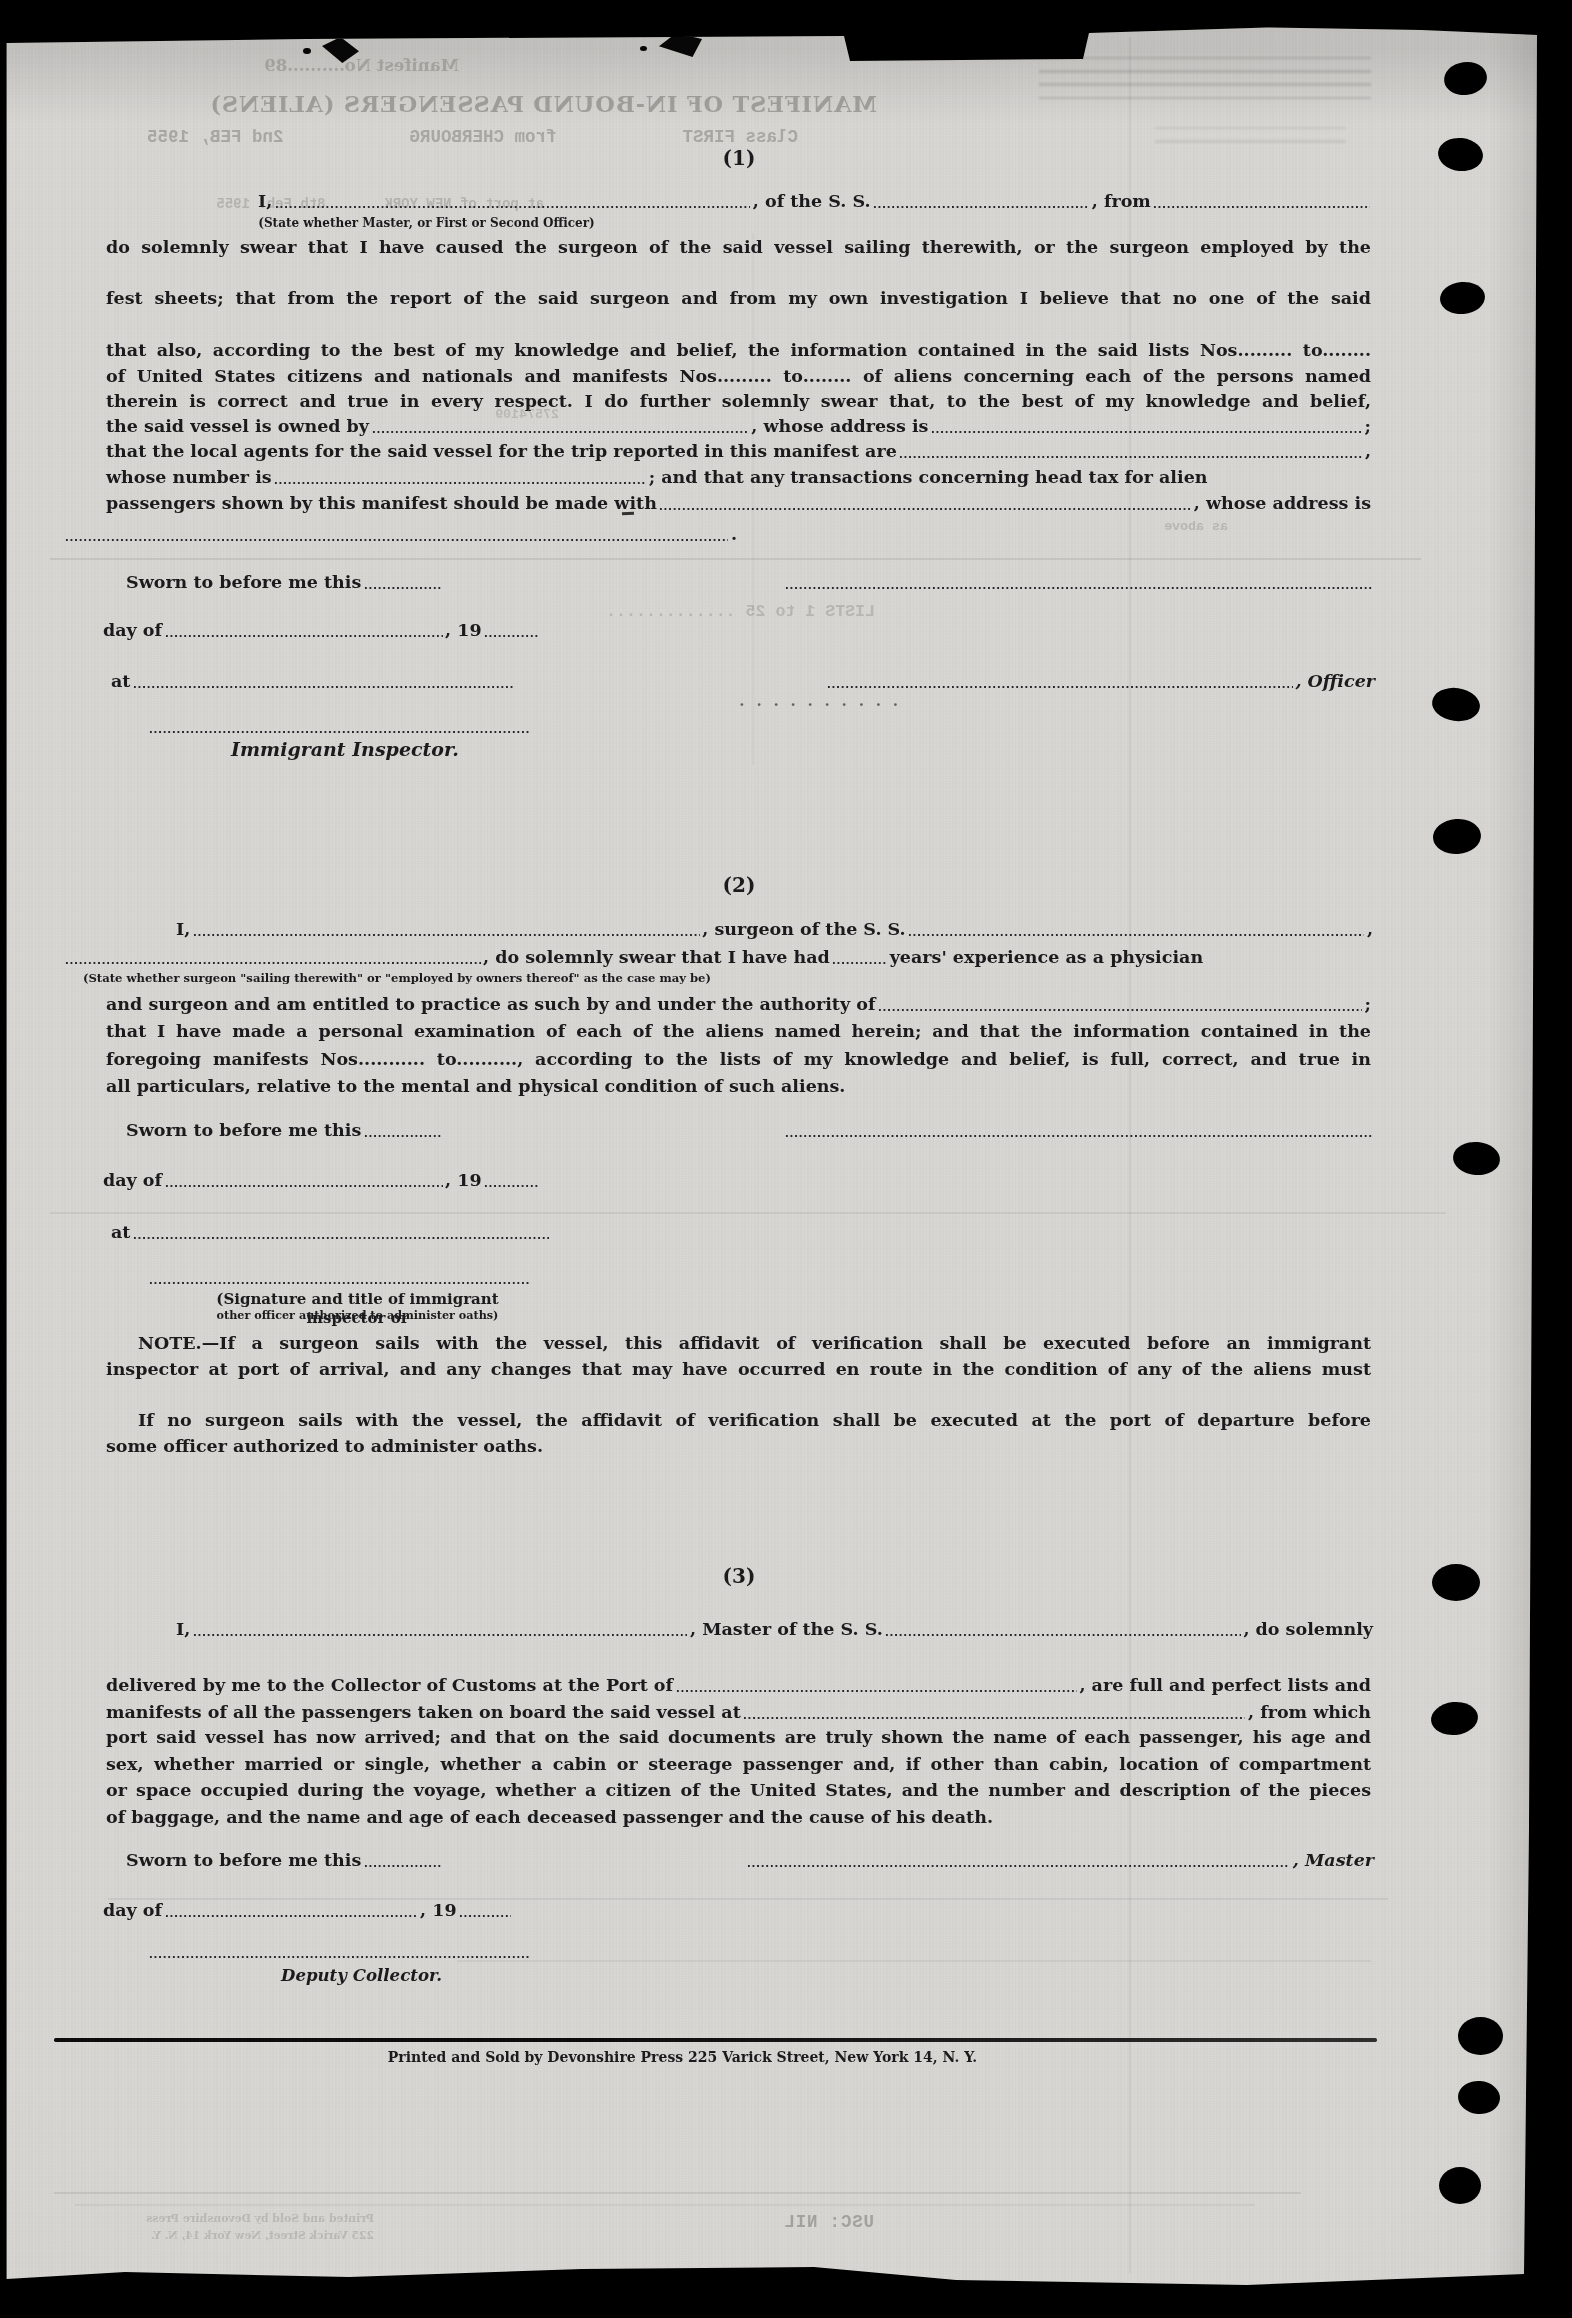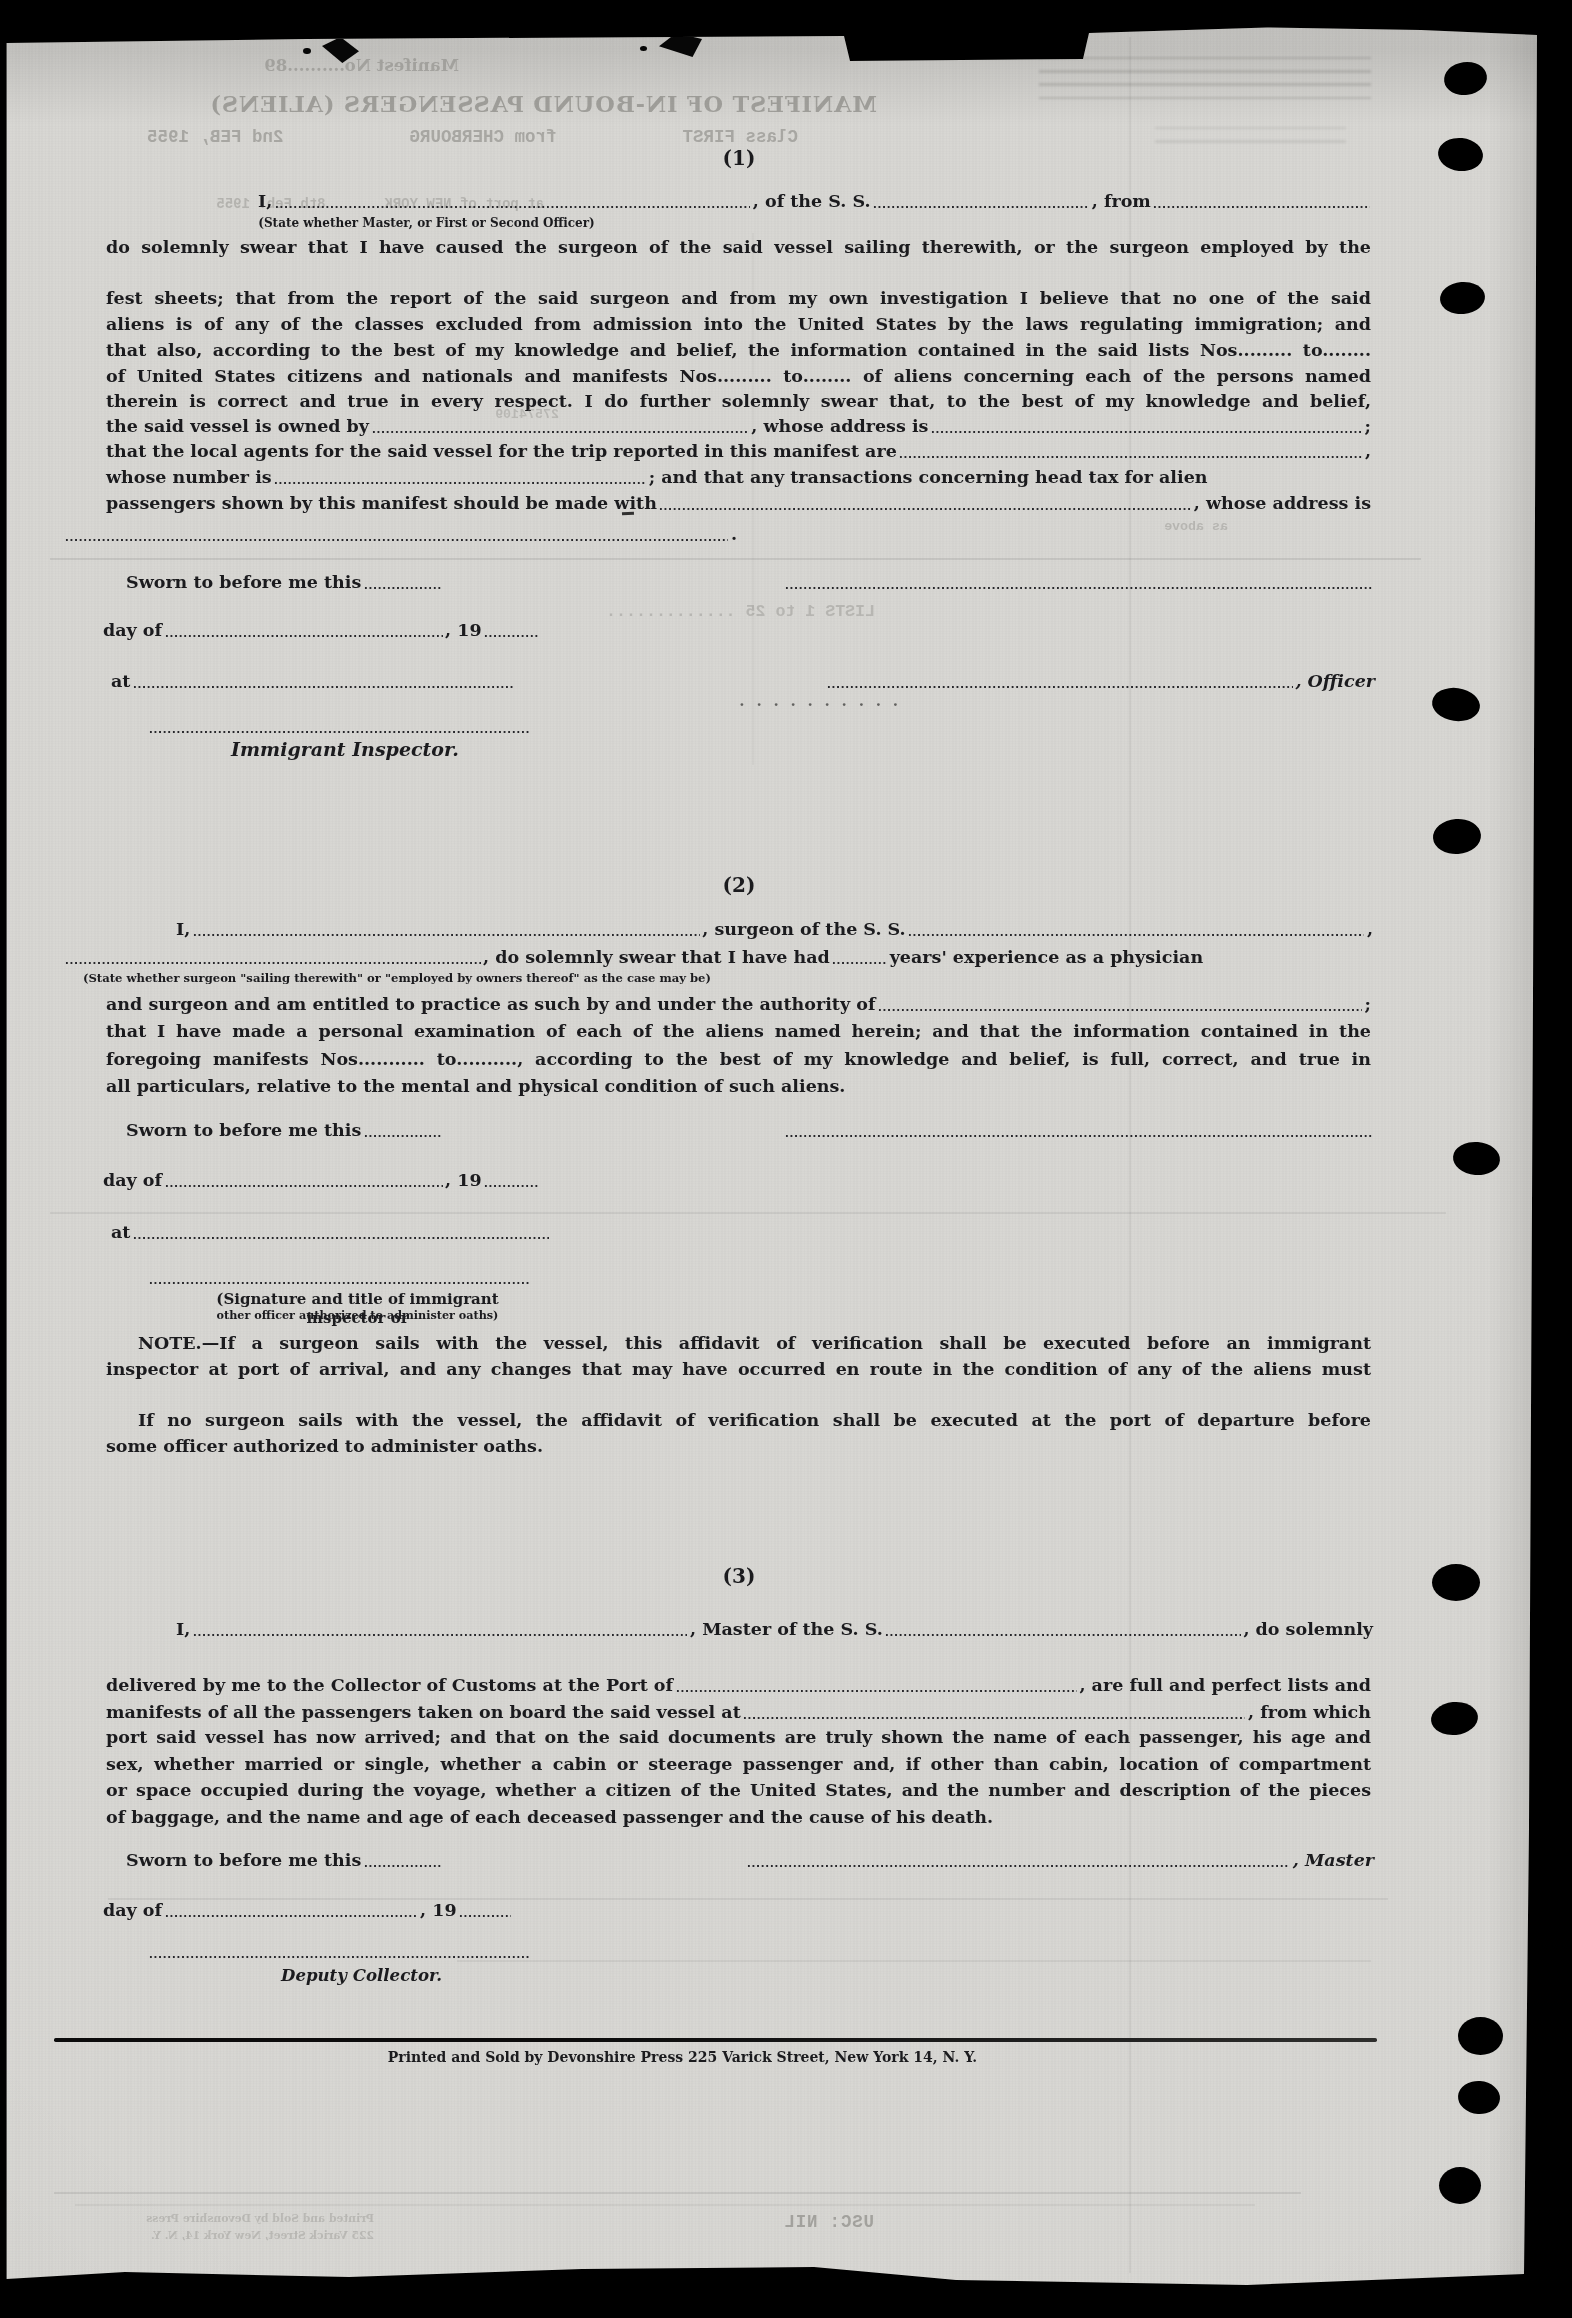--- a/index.html
+++ b/index.html
@@ -81,21 +81,20 @@
     <span class="fl" style="flex-grow:2.2"></span>
     <span>, of the S. S.</span>
     <span class="fl" style="flex-grow:1"></span>
     <span>, from</span>
     <span class="fl" style="flex-grow:1"></span>
   </div>
   <div class="t c cap" style="left:248px;top:216px;width:357px">(State whether Master, or First or Second Officer)</div>
 
   <div class="t jl" style="left:106px;top:237px;width:1265px">do solemnly swear that I have caused the surgeon of the said vessel sailing therewith, or the surgeon employed by the</div>
   <div class="t jl" style="left:106px;top:288px;width:1265px">fest sheets; that from the report of the said surgeon and from my own investigation I believe that no one of the said</div>
-  <div class="t jl" style="left:106px;top:314px;width:1265px">aliens is of any of the classes excluded from admission into the United States by the laws regulating immigration; and</div>
   <div class="t jl" style="left:106px;top:340px;width:1265px">that also, according to the best of my knowledge and belief, the information contained in the said lists Nos......... to........</div>
   <div class="t jl" style="left:106px;top:366px;width:1265px">of United States citizens and nationals and manifests Nos......... to........ of aliens concerning each of the persons named</div>
   <div class="t jl" style="left:106px;top:391px;width:1265px">therein is correct and true in every respect. I do further solemnly swear that, to the best of my knowledge and belief,</div>
 
   <div class="row" style="left:106px;top:416px;width:1265px">
     <span>the said vessel is owned by</span>
     <span class="fl" style="flex-grow:1.4"></span>
     <span>, whose address is</span>
     <span class="fl" style="flex-grow:1.6"></span>
     <span>;</span>
@@ -164,21 +163,21 @@
     <span>years' experience as a physician</span>
   </div>
   <div class="t cap" style="left:83px;top:971px;width:715px;font-size:11.6px">(State whether surgeon "sailing therewith" or "employed by owners thereof" as the case may be)</div>
 
   <div class="row" style="left:106px;top:994px;width:1265px">
     <span>and surgeon and am entitled to practice as such by and under the authority of</span>
     <span class="fl"></span>
     <span>;</span>
   </div>
   <div class="t jl" style="left:106px;top:1021px;width:1265px">that I have made a personal examination of each of the aliens named herein; and that the information contained in the</div>
-  <div class="t jl" style="left:106px;top:1049px;width:1265px">foregoing manifests Nos........... to.........., according to the best of my knowledge and belief, is full, correct, and true in</div>
+  <div class="t jl" style="left:106px;top:1049px;width:1265px">foregoing manifests Nos........... to.........., according to the lists of my knowledge and belief, is full, correct, and true in</div>
   <div class="t jf" style="left:106px;top:1076px;width:1265px">all particulars, relative to the mental and physical condition of such aliens.</div>
 
   <div class="row" style="left:126px;top:1120px;width:1248px">
     <span>Sworn to before me this</span>
     <span class="fl fw" style="width:79px"></span>
     <span class="gap" style="width:337px"></span>
     <span class="fl"></span>
   </div>
   <div class="row" style="left:103px;top:1170px;width:474px">
     <span>day of</span>

